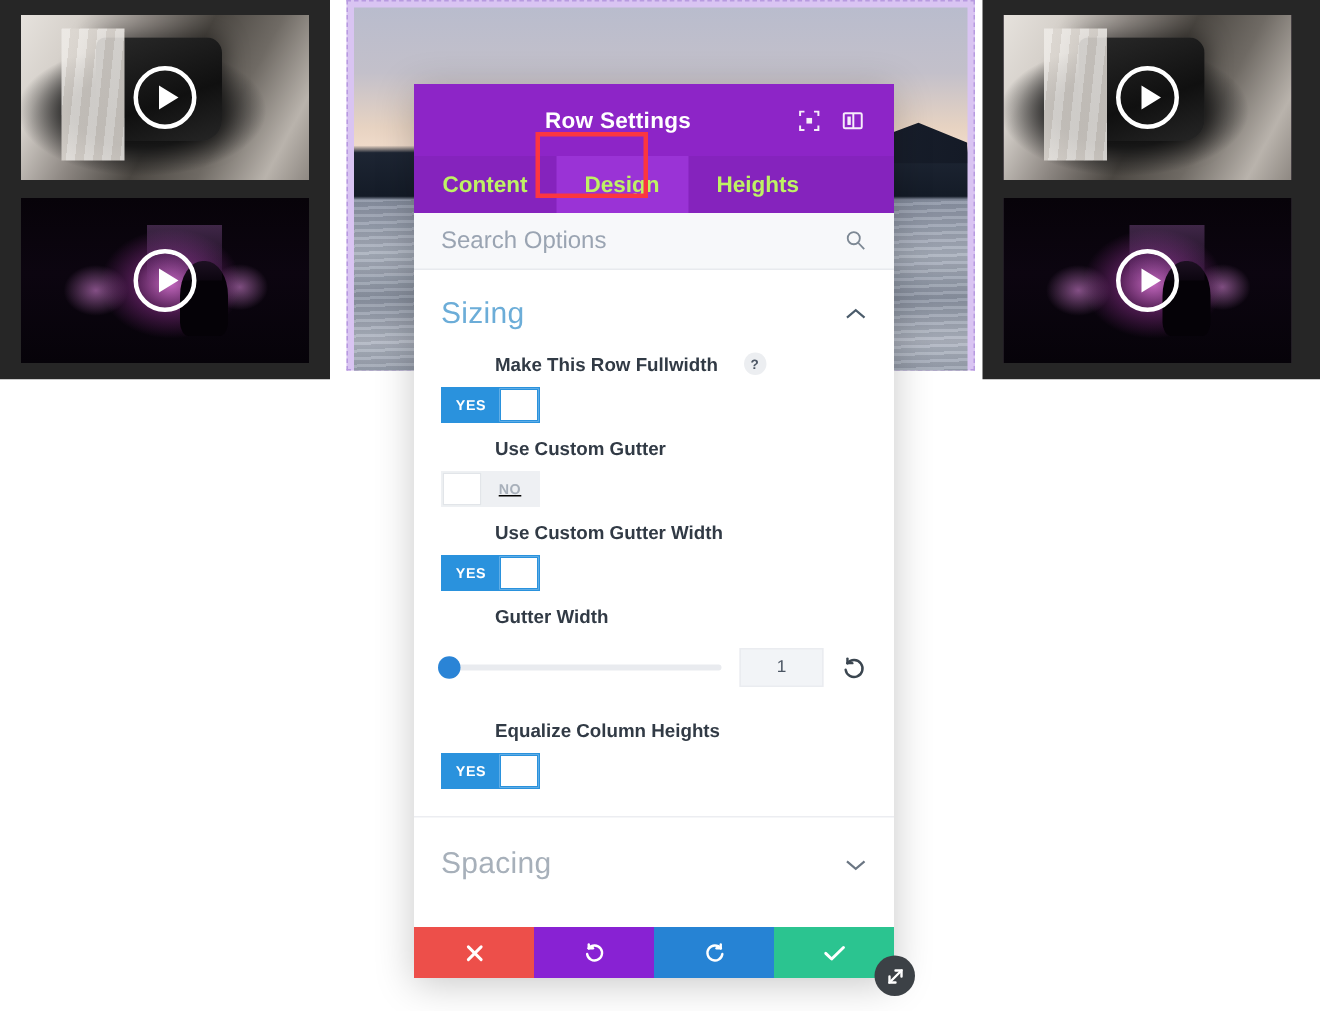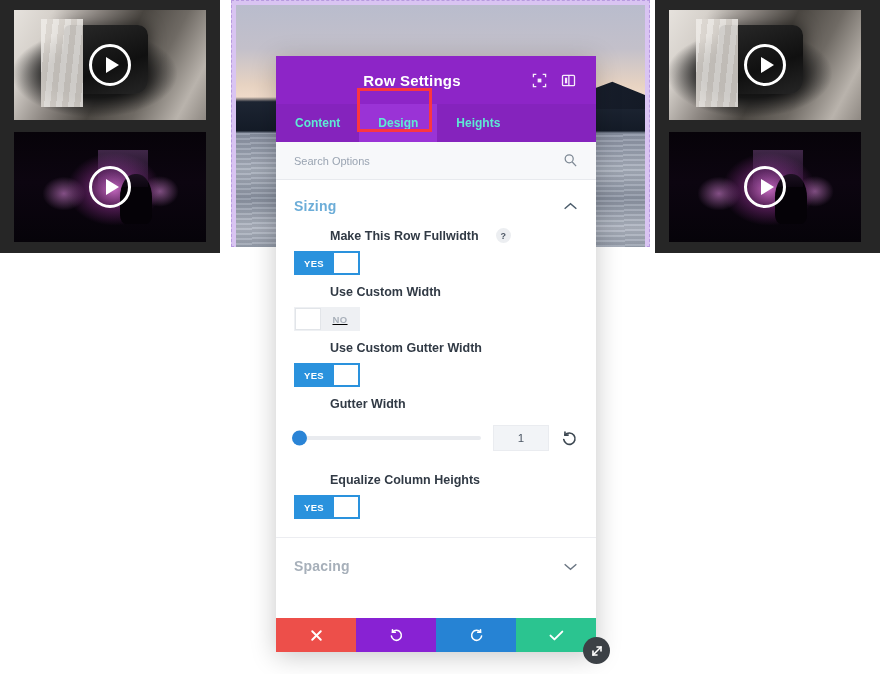--- a/index.html
+++ b/index.html
@@ -126,48 +126,48 @@
     color:#fff; opacity:.92;
   }
   .hdr-ico svg { display:block; }
 
   .tabs {
     height: 38px; background: #8523bd;
     display: flex; align-items: stretch; position: relative; flex: 0 0 auto;
   }
   .tab {
     display:flex; align-items:center; justify-content:center;
-    color:#5eead4; font-size:12px; font-weight:bold; padding: 0 19px;
+    color:#bef264; font-size:15px; font-weight:bold; padding: 0 19px;
     position: relative;
   }
   .tab.active { background:#9a33d6; }
   .tab-outline {
     position:absolute; left:81px; top:-16px; width:75px; height:44px;
     border: 3px solid #fb3640; pointer-events:none;
   }
 
   .searchbar {
     height: 38px; background:#f7f8fa; border-bottom:1px solid #e8eaee;
     display:flex; align-items:center; padding: 0 18px; flex:0 0 auto;
   }
   .search-input {
     flex:1; border:none; outline:none; background:transparent;
-    font-family:"Liberation Sans", sans-serif; font-size:11px; color:#8e99a8;
+    font-family:"Liberation Sans", sans-serif; font-size:16px; color:#8e99a8;
   }
   .search-input::placeholder { color:#9aa4b2; }
   .search-ico { color:#7d8894; display:flex; }
 
   .modal-body { flex:1 1 auto; overflow:hidden; background:#fff; }
 
   .section-head {
     display:flex; align-items:center; justify-content:space-between;
     padding: 18px 18px 4px 18px;
   }
   .section-head.collapsed { border-top:1px solid #ecedf1; padding-top:20px; padding-bottom:18px; margin-top:18px;gap:13px;}
-  .section-title { font-size:14px; color:#6cadd8; letter-spacing:.2px;font-weight:bold; }
+  .section-title { font-size:20px; color:#6cadd8; letter-spacing:.2px; }
   .section-title.muted { color:#a7b0ba; }
   .chev { color:#4b5c6b; display:flex; }
   .chev.muted { color:#6b7683; }
 
   .field { padding: 10px 18px 0 18px; }
   .field-label {
     font-size:12.5px; color:#313a45; font-weight:bold;
     display:flex; align-items:center; gap:17px; margin-bottom:8px;padding-left:36px;
   }
   .help-dot {
@@ -319,21 +319,21 @@
           <span class="help-dot">?</span>
         </div>
         <div class="toggle on">
           <span class="lbl">YES</span>
           <span class="knob"></span>
         </div>
       </div>
 
       <div class="field">
         <div class="field-label">
-          <span>Use Custom Width</span>
+          <span>Use Custom Gutter</span>
         </div>
         <div class="toggle off">
           <span class="lbl">NO</span>
           <span class="knob"></span>
         </div>
       </div>
 
       <div class="field">
         <div class="field-label">
           <span>Use Custom Gutter Width</span>

